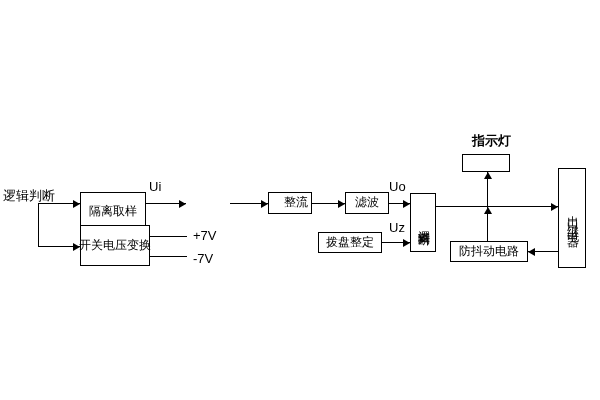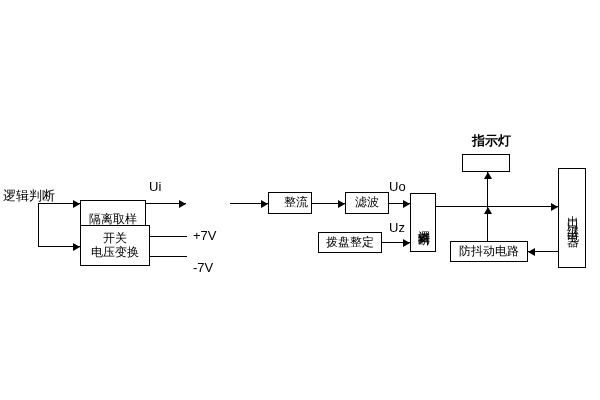--- a/index.html
+++ b/index.html
@@ -8,42 +8,42 @@
     position:relative; width:600px; height:400px; background:#ffffff;
     font-family:"Liberation Sans","DejaVu Sans",sans-serif; color:#000;
     overflow:hidden;
   }
   .box {
     position:absolute; border:1px solid #000; background:#fff;
     display:flex; align-items:center; justify-content:center;
     font-size:12px; line-height:1.15; text-align:center; white-space:nowrap;
   }
   .box.vert { writing-mode:vertical-rl; text-orientation:upright; }
-  .box.multi { flex-direction:column; }
+  .box.multi { flex-direction:row; }
   .lbl { position:absolute; font-size:13px; white-space:nowrap; }
   .hline, .vline { position:absolute; background:#000; }
   .arrow { position:absolute; width:0; height:0; }
   .arrow.right { border-top:4px solid transparent; border-bottom:4px solid transparent; border-left:7px solid #000; }
   .arrow.left  { border-top:4px solid transparent; border-bottom:4px solid transparent; border-right:7px solid #000; }
   .arrow.up    { border-left:4px solid transparent; border-right:4px solid transparent; border-bottom:7px solid #000; }
 </style>
 </head>
 <body>
 
 <div class="canvas">
 
   <div class="lbl" style="left:3px; top:187px;">逻辑判断</div>
   <div class="lbl" style="left:149px; top:179px;">Ui</div>
   <div class="lbl" style="left:389px; top:179px;">Uo</div>
   <div class="lbl" style="left:389px; top:220px;">Uz</div>
   <div class="lbl" style="left:193px; top:228px;">+7V</div>
-  <div class="lbl" style="left:193px; top:260px;">-7V</div>
+  <div class="lbl" style="left:193px; top:251px;">-7V</div>
   <div class="lbl" style="left:472px; top:132px;font-weight:bold;">指示灯</div>
 
-  <div class="box" style="left:80px;  top:200px; width:66px; height:40px;">隔离取样</div>
+  <div class="box" style="left:80px;  top:192px; width:66px; height:40px;">隔离取样</div>
   <div class="box" style="left:268px; top:192px; width:44px; height:22px;padding-left:12px;">整流</div>
   <div class="box" style="left:345px; top:192px; width:44px; height:22px;">滤波</div>
   <div class="box vert" style="left:410px; top:193px; width:26px; height:59px; letter-spacing:1px;">逻辑判断</div>
   <div class="box" style="left:318px; top:232px; width:64px; height:21px;">拨盘整定</div>
 
   <div class="box multi" style="left:80px; top:225px; width:70px; height:41px;">
     <div>开关</div>
     <div>电压变换</div>
   </div>
 

